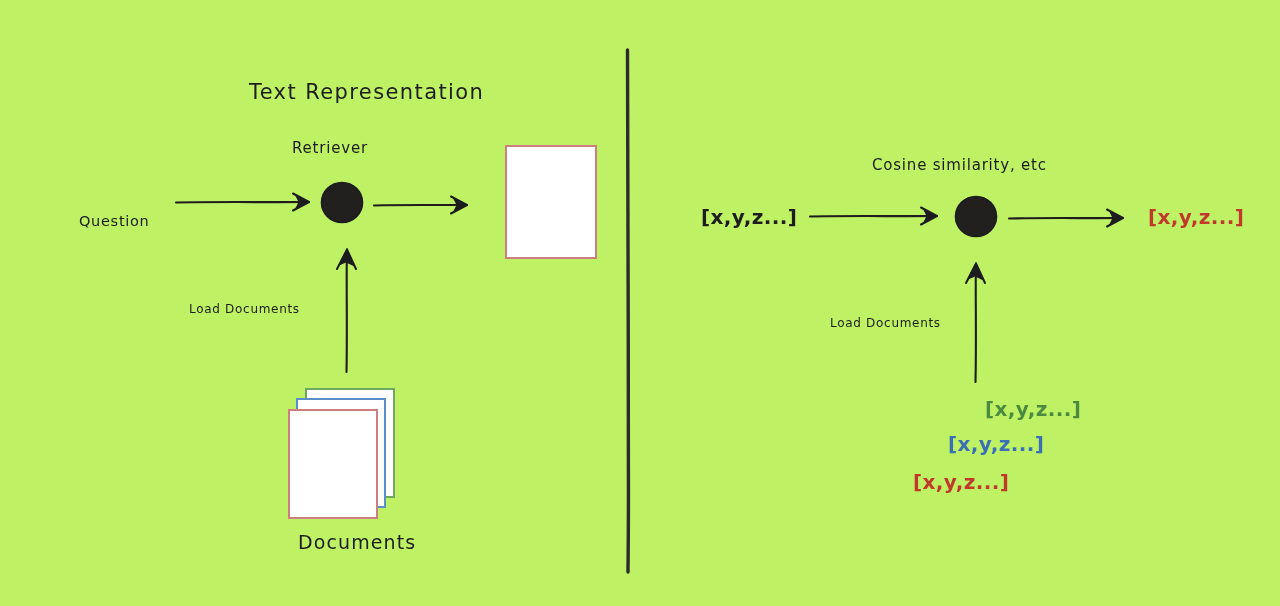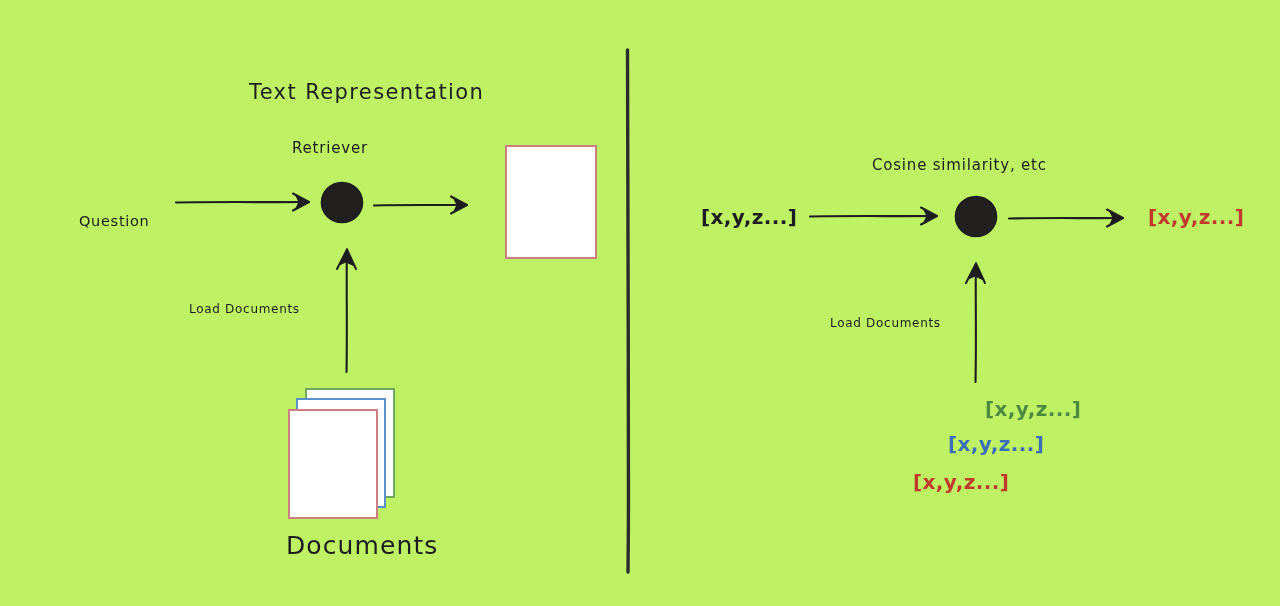--- a/index.html
+++ b/index.html
@@ -41,22 +41,23 @@
   .io-label {
     font-size: 14.5px;
     letter-spacing: 0.7px;
   }
   .vec {
     font-size: 20px;
     letter-spacing: 0.4px;
     font-weight: 600;
   }
   .stack-caption {
-    font-size: 25px;
+    font-size: 19px;
     letter-spacing: 1.1px;
+    margin-left: 12px;
   }
   svg.layer {
     position: absolute;
     left: 0;
     top: 0;
     width: 1280px;
     height: 606px;
     pointer-events: none;
   }
   .doc-page {

